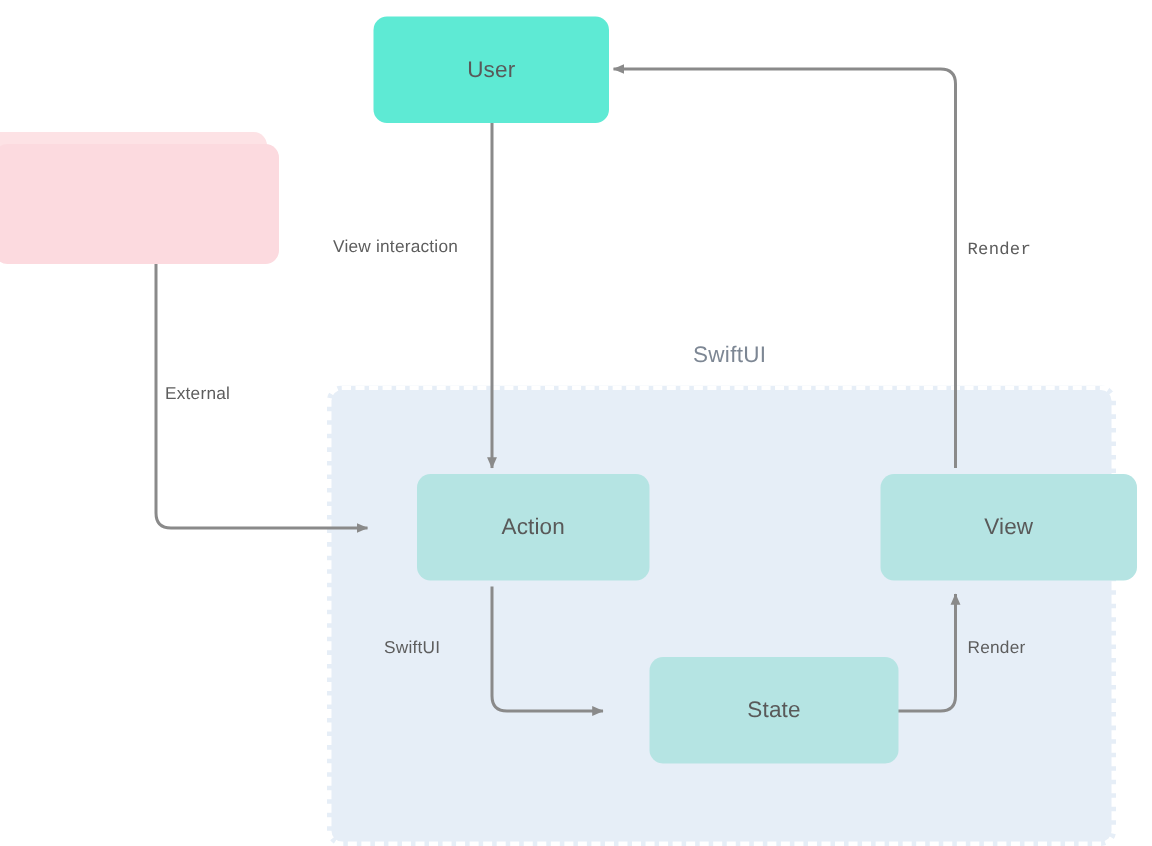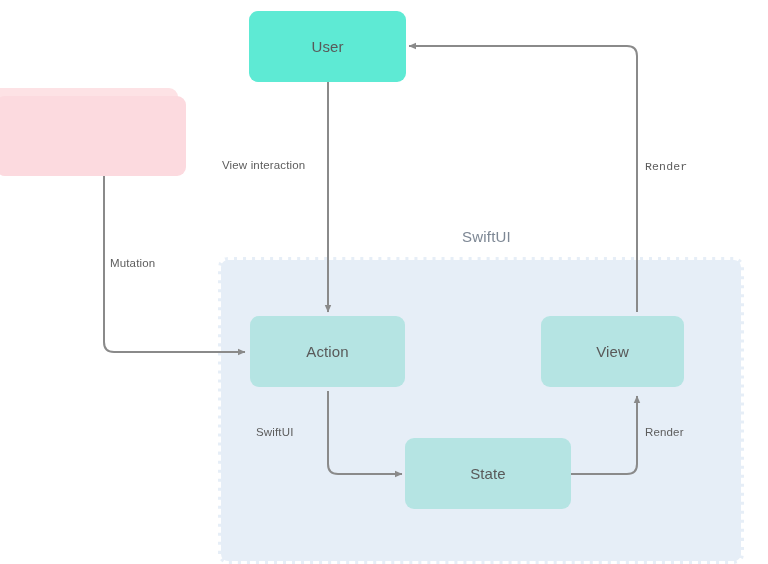--- a/index.html
+++ b/index.html
@@ -29,21 +29,21 @@
     letter-spacing: 0.1px;
     line-height: 1;
     white-space: nowrap;
   }
   
   .pink { background: #5eead4; }
   .pink-ghost-1 { background: #fde2e5; }
   .pink-ghost-2 { background: #fcdadf; }
 
   
-  .teal { background: #b5e4e3; }
+  .teal { background: #b5e4e3; margin-left: 28px; }
 
   
   #swiftui-container {
     position: absolute;
     left: 218px;
     top: 257px;
     width: 526px;
     height: 307px;
     box-sizing: border-box;
     background: #e6eef7;
@@ -113,23 +113,23 @@
   </div>
 
   <div class="node teal" style="left:250px; top:316px; width:155px; height:71px;">
     <span class="node-label">Action</span>
   </div>
 
   <div class="node teal" style="left:405px; top:438px; width:166px; height:71px;">
     <span class="node-label">State</span>
   </div>
 
-  <div class="node teal" style="left:541px; top:316px; width:143px; height:71px;">
+  <div class="node teal" style="left:559px; top:316px; width:171px; height:71px;">
     <span class="node-label">View</span>
   </div>
 
   <div class="edge-label" style="left:222px; top:160px;">View interaction</div>
-  <div class="edge-label" style="left:110px; top:258px;">Mutation</div>
+  <div class="edge-label" style="left:110px; top:258px;">External</div>
   <div class="edge-label" style="left:256px; top:427px;">SwiftUI</div>
   <div class="edge-label" style="left:645px; top:427px;">Render</div>
   <div class="edge-label" style="left:645px; top:161px;font-family:Liberation Mono, monospace;">Render</div>
 
 </div>
 
 </body></html>

